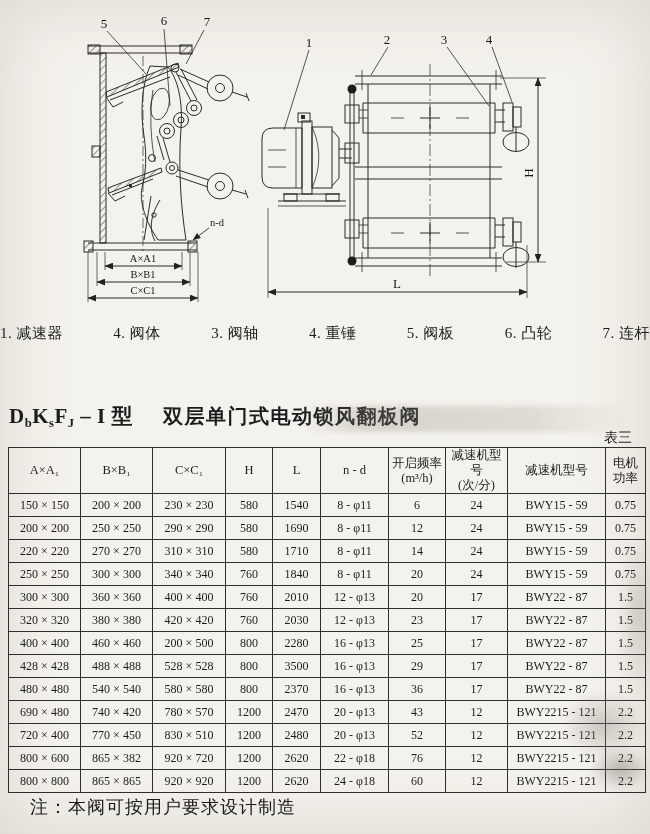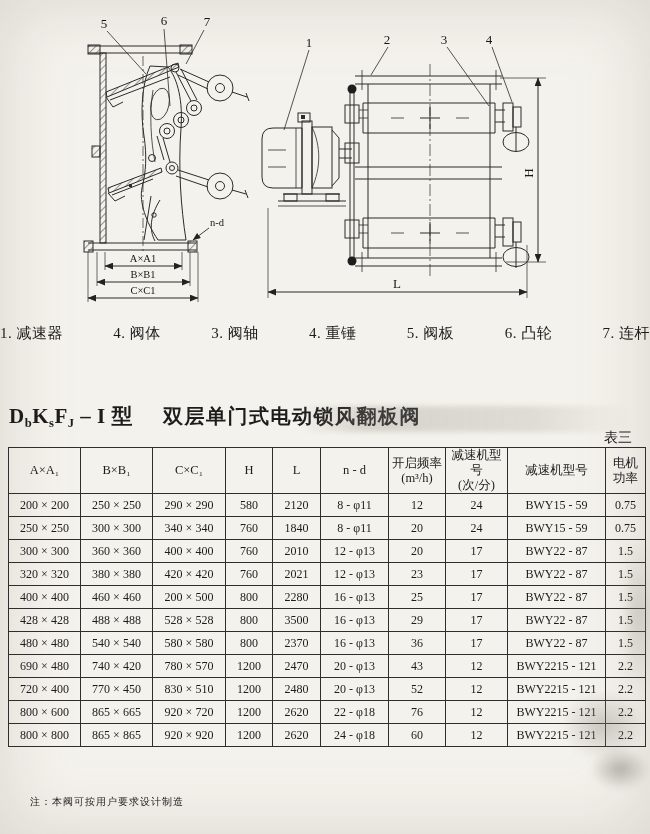--- a/index.html
+++ b/index.html
@@ -24,21 +24,21 @@
   .model-code .sub{font-size:60%;vertical-align:-4px;}
   .product-name{display:inline-block;font-weight:bold;font-size:20px;margin-left:26px;letter-spacing:1.5px;}
   .table-tag{position:absolute;right:10px;top:27px;font-size:14px;}
   table{
     position:absolute;left:8px;top:447px;width:637px;
     border-collapse:collapse;table-layout:fixed;border-radius:19px;
   }
   th,td{border:1px solid #2e2e2e;text-align:center;vertical-align:middle;padding:0;}
   thead th{font-size:12.5px;font-weight:normal;white-space:pre-line;line-height:1.2;height:32px;}
   tbody td{font-size:12px;height:22px;}
-  .note{position:absolute;left:30px;top:795px;font-size:10px;letter-spacing:1px;}
+  .note{position:absolute;left:30px;top:795px;font-size:18px;letter-spacing:1px;}
   .smudge{position:absolute;pointer-events:none;}
   .sm1{left:300px;top:406px;width:330px;height:26px;border-radius:10px;
     background:linear-gradient(90deg,rgba(146,142,134,0),rgba(146,142,134,.30) 20%,rgba(146,142,134,.22) 70%,rgba(146,142,134,0));
     filter:blur(2.5px);}
   .sm2{left:560px;top:690px;width:85px;height:70px;
     background:radial-gradient(ellipse at center,rgba(135,131,124,.38),rgba(135,131,124,0) 70%);
     filter:blur(3px);}
   .sm3{left:590px;top:748px;width:60px;height:42px;
     background:radial-gradient(ellipse at center,rgba(110,107,100,.45),rgba(110,107,100,0) 70%);
     filter:blur(3px);}
@@ -297,27 +297,51 @@
 (m³/h)</th>
           <th>减速机型号
 (次/分)</th>
           <th>减速机型号</th>
           <th>电机
 功率</th>
         </tr>
     </thead>
     <tbody>
         <tr>
+          <td>150 × 150</td>
+          <td>200 × 200</td>
+          <td>230 × 230</td>
+          <td>580</td>
+          <td>1540</td>
+          <td>8 - φ11</td>
+          <td>6</td>
+          <td>24</td>
+          <td>BWY15 - 59</td>
+          <td>0.75</td>
+        </tr>
+        <tr>
           <td>200 × 200</td>
           <td>250 × 250</td>
           <td>290 × 290</td>
           <td>580</td>
-          <td>2120</td>
+          <td>1690</td>
           <td>8 - φ11</td>
           <td>12</td>
+          <td>24</td>
+          <td>BWY15 - 59</td>
+          <td>0.75</td>
+        </tr>
+        <tr>
+          <td>220 × 220</td>
+          <td>270 × 270</td>
+          <td>310 × 310</td>
+          <td>580</td>
+          <td>1710</td>
+          <td>8 - φ11</td>
+          <td>14</td>
           <td>24</td>
           <td>BWY15 - 59</td>
           <td>0.75</td>
         </tr>
         <tr>
           <td>250 × 250</td>
           <td>300 × 300</td>
           <td>340 × 340</td>
           <td>760</td>
           <td>1840</td>
@@ -337,21 +361,21 @@
           <td>20</td>
           <td>17</td>
           <td>BWY22 - 87</td>
           <td>1.5</td>
         </tr>
         <tr>
           <td>320 × 320</td>
           <td>380 × 380</td>
           <td>420 × 420</td>
           <td>760</td>
-          <td>2021</td>
+          <td>2030</td>
           <td>12 - φ13</td>
           <td>23</td>
           <td>17</td>
           <td>BWY22 - 87</td>
           <td>1.5</td>
         </tr>
         <tr>
           <td>400 × 400</td>
           <td>460 × 460</td>
           <td>200 × 500</td>
@@ -406,21 +430,21 @@
           <td>1200</td>
           <td>2480</td>
           <td>20 - φ13</td>
           <td>52</td>
           <td>12</td>
           <td>BWY2215 - 121</td>
           <td>2.2</td>
         </tr>
         <tr>
           <td>800 × 600</td>
-          <td>865 × 665</td>
+          <td>865 × 382</td>
           <td>920 × 720</td>
           <td>1200</td>
           <td>2620</td>
           <td>22 - φ18</td>
           <td>76</td>
           <td>12</td>
           <td>BWY2215 - 121</td>
           <td>2.2</td>
         </tr>
         <tr>

